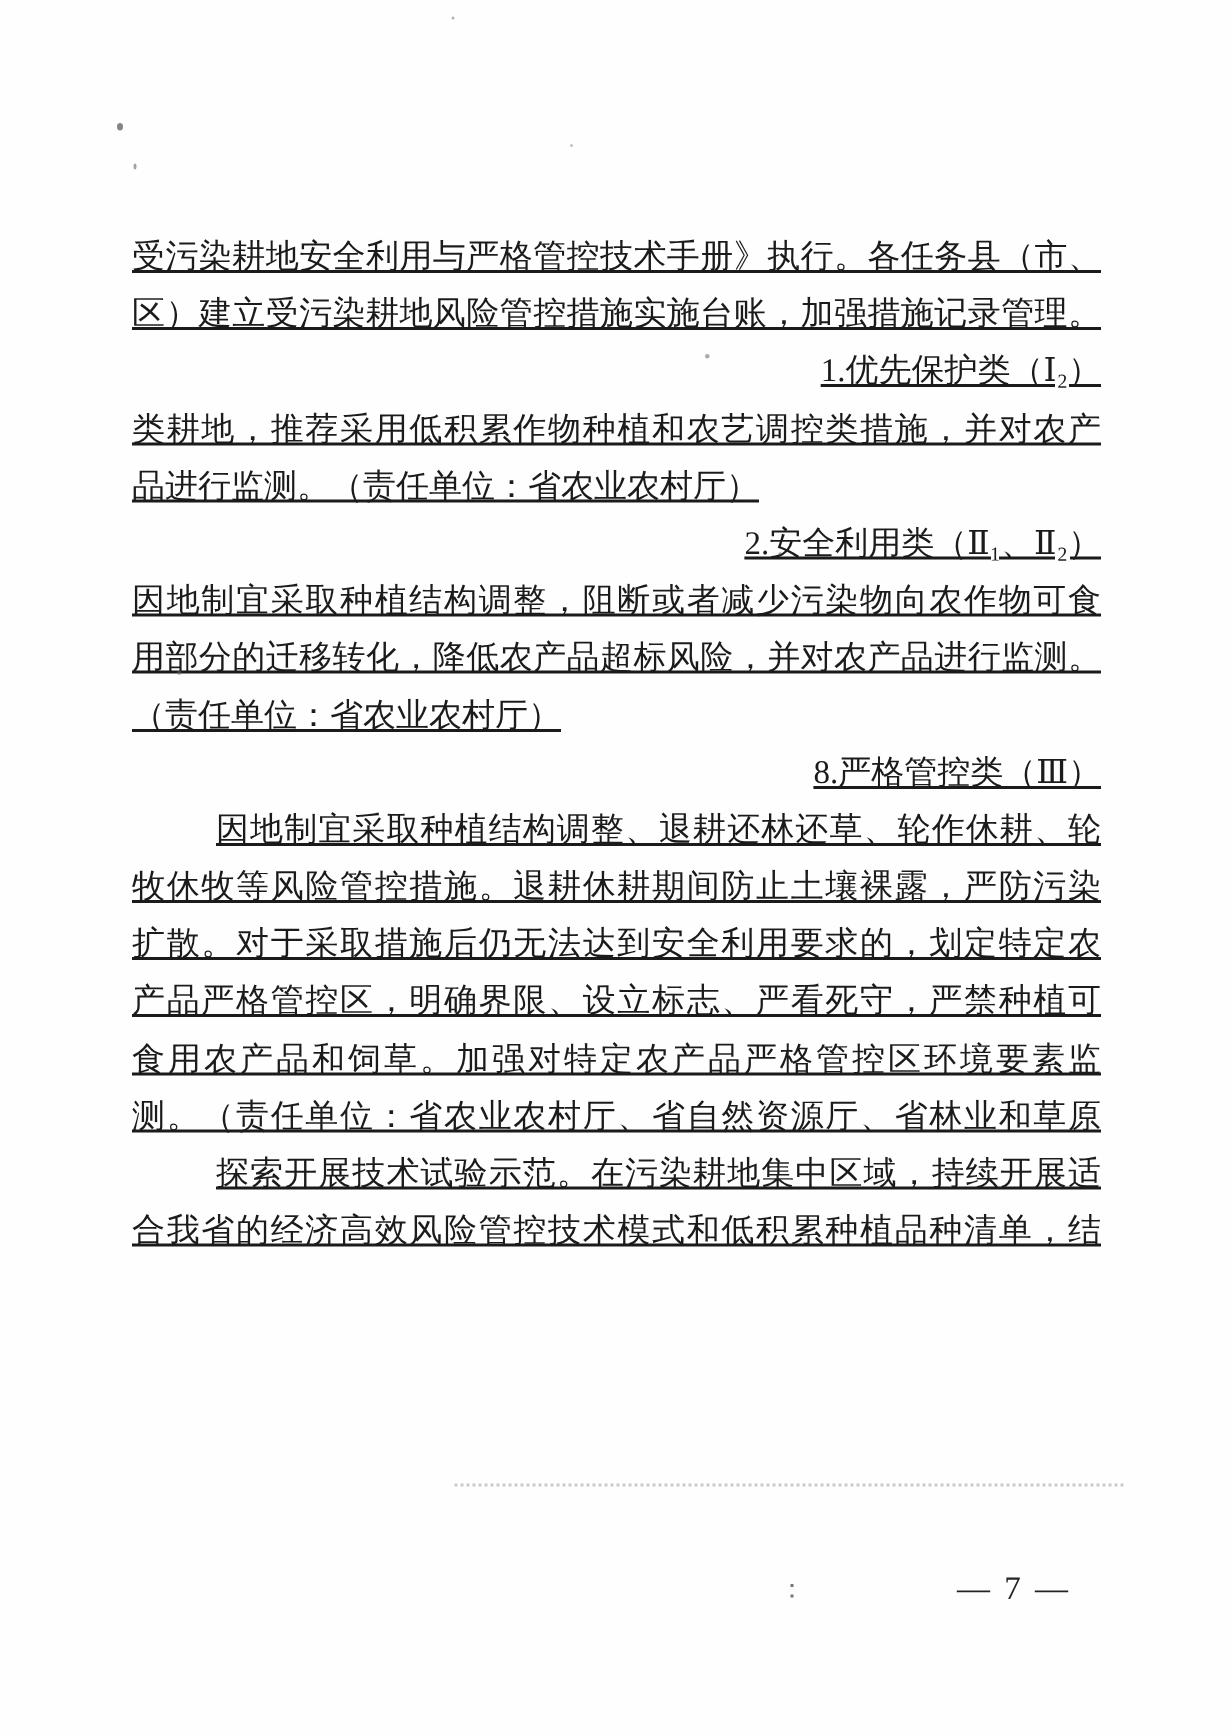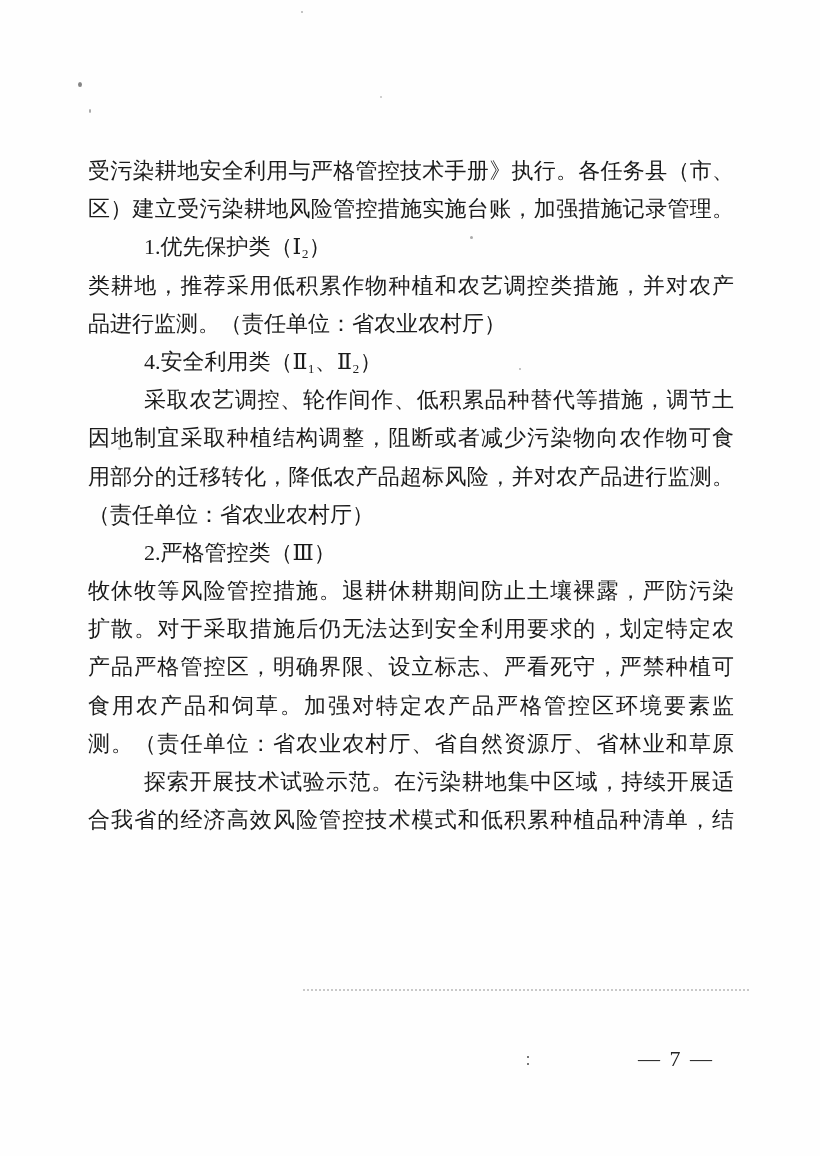--- a/index.html
+++ b/index.html
@@ -23,28 +23,30 @@
     color: #1b1b1b;
     font-size: 22px;
     line-height: 38.2px;
     font-weight: 400;
   }
   .ln {
     height: 38.2px;
     overflow: hidden;
     white-space: nowrap;
     text-align: left;
+    text-decoration: underline;
   }
   .ln.fill {
     white-space: normal;
     text-align: justify;
     text-align-last: justify;
   }
   .ln.indent {
     text-indent: 56px;
+    text-align: right;
   }
   .footer {
     position: absolute;
     top: 1046px;
     left: 638px;
     color: #242424;
     font-size: 22px;
     letter-spacing: 2px;
     white-space: nowrap;
   }
@@ -76,26 +78,26 @@
 <body>
 
 <div class="page">
 
   <div class="textblock">
     <div class="ln fill">受污染耕地安全利用与严格管控技术手册》执行。各任务县（市、</div>
     <div class="ln fill">区）建立受污染耕地风险管控措施实施台账，加强措施记录管理。</div>
     <div class="ln indent">1.优先保护类（Ⅰ₂）</div>
     <div class="ln fill">类耕地，推荐采用低积累作物种植和农艺调控类措施，并对农产</div>
     <div class="ln">品进行监测。（责任单位：省农业农村厅）</div>
-    <div class="ln indent">4.安全利用类（Ⅱ₁、Ⅱ₂）</div>
-    <div class="ln indent fill">采取农艺调控、轮作间作、低积累品种替代等措施，调节土</div>
+    <div class="ln indent">2.安全利用类（Ⅱ₁、Ⅱ₂）</div>
     <div class="ln fill">因地制宜采取种植结构调整，阻断或者减少污染物向农作物可食</div>
     <div class="ln fill">用部分的迁移转化，降低农产品超标风险，并对农产品进行监测。</div>
     <div class="ln">（责任单位：省农业农村厅）</div>
-    <div class="ln indent">2.严格管控类（Ⅲ）</div>
+    <div class="ln indent">8.严格管控类（Ⅲ）</div>
+    <div class="ln indent fill">因地制宜采取种植结构调整、退耕还林还草、轮作休耕、轮</div>
     <div class="ln fill">牧休牧等风险管控措施。退耕休耕期间防止土壤裸露，严防污染</div>
     <div class="ln fill">扩散。对于采取措施后仍无法达到安全利用要求的，划定特定农</div>
     <div class="ln fill">产品严格管控区，明确界限、设立标志、严看死守，严禁种植可</div>
     <div class="ln fill">食用农产品和饲草。加强对特定农产品严格管控区环境要素监</div>
     <div class="ln fill">测。（责任单位：省农业农村厅、省自然资源厅、省林业和草原</div>
     <div class="ln indent fill">探索开展技术试验示范。在污染耕地集中区域，持续开展适</div>
     <div class="ln fill">合我省的经济高效风险管控技术模式和低积累种植品种清单，结</div>
   </div>
 
   <div class="footer">— 7 —</div>

